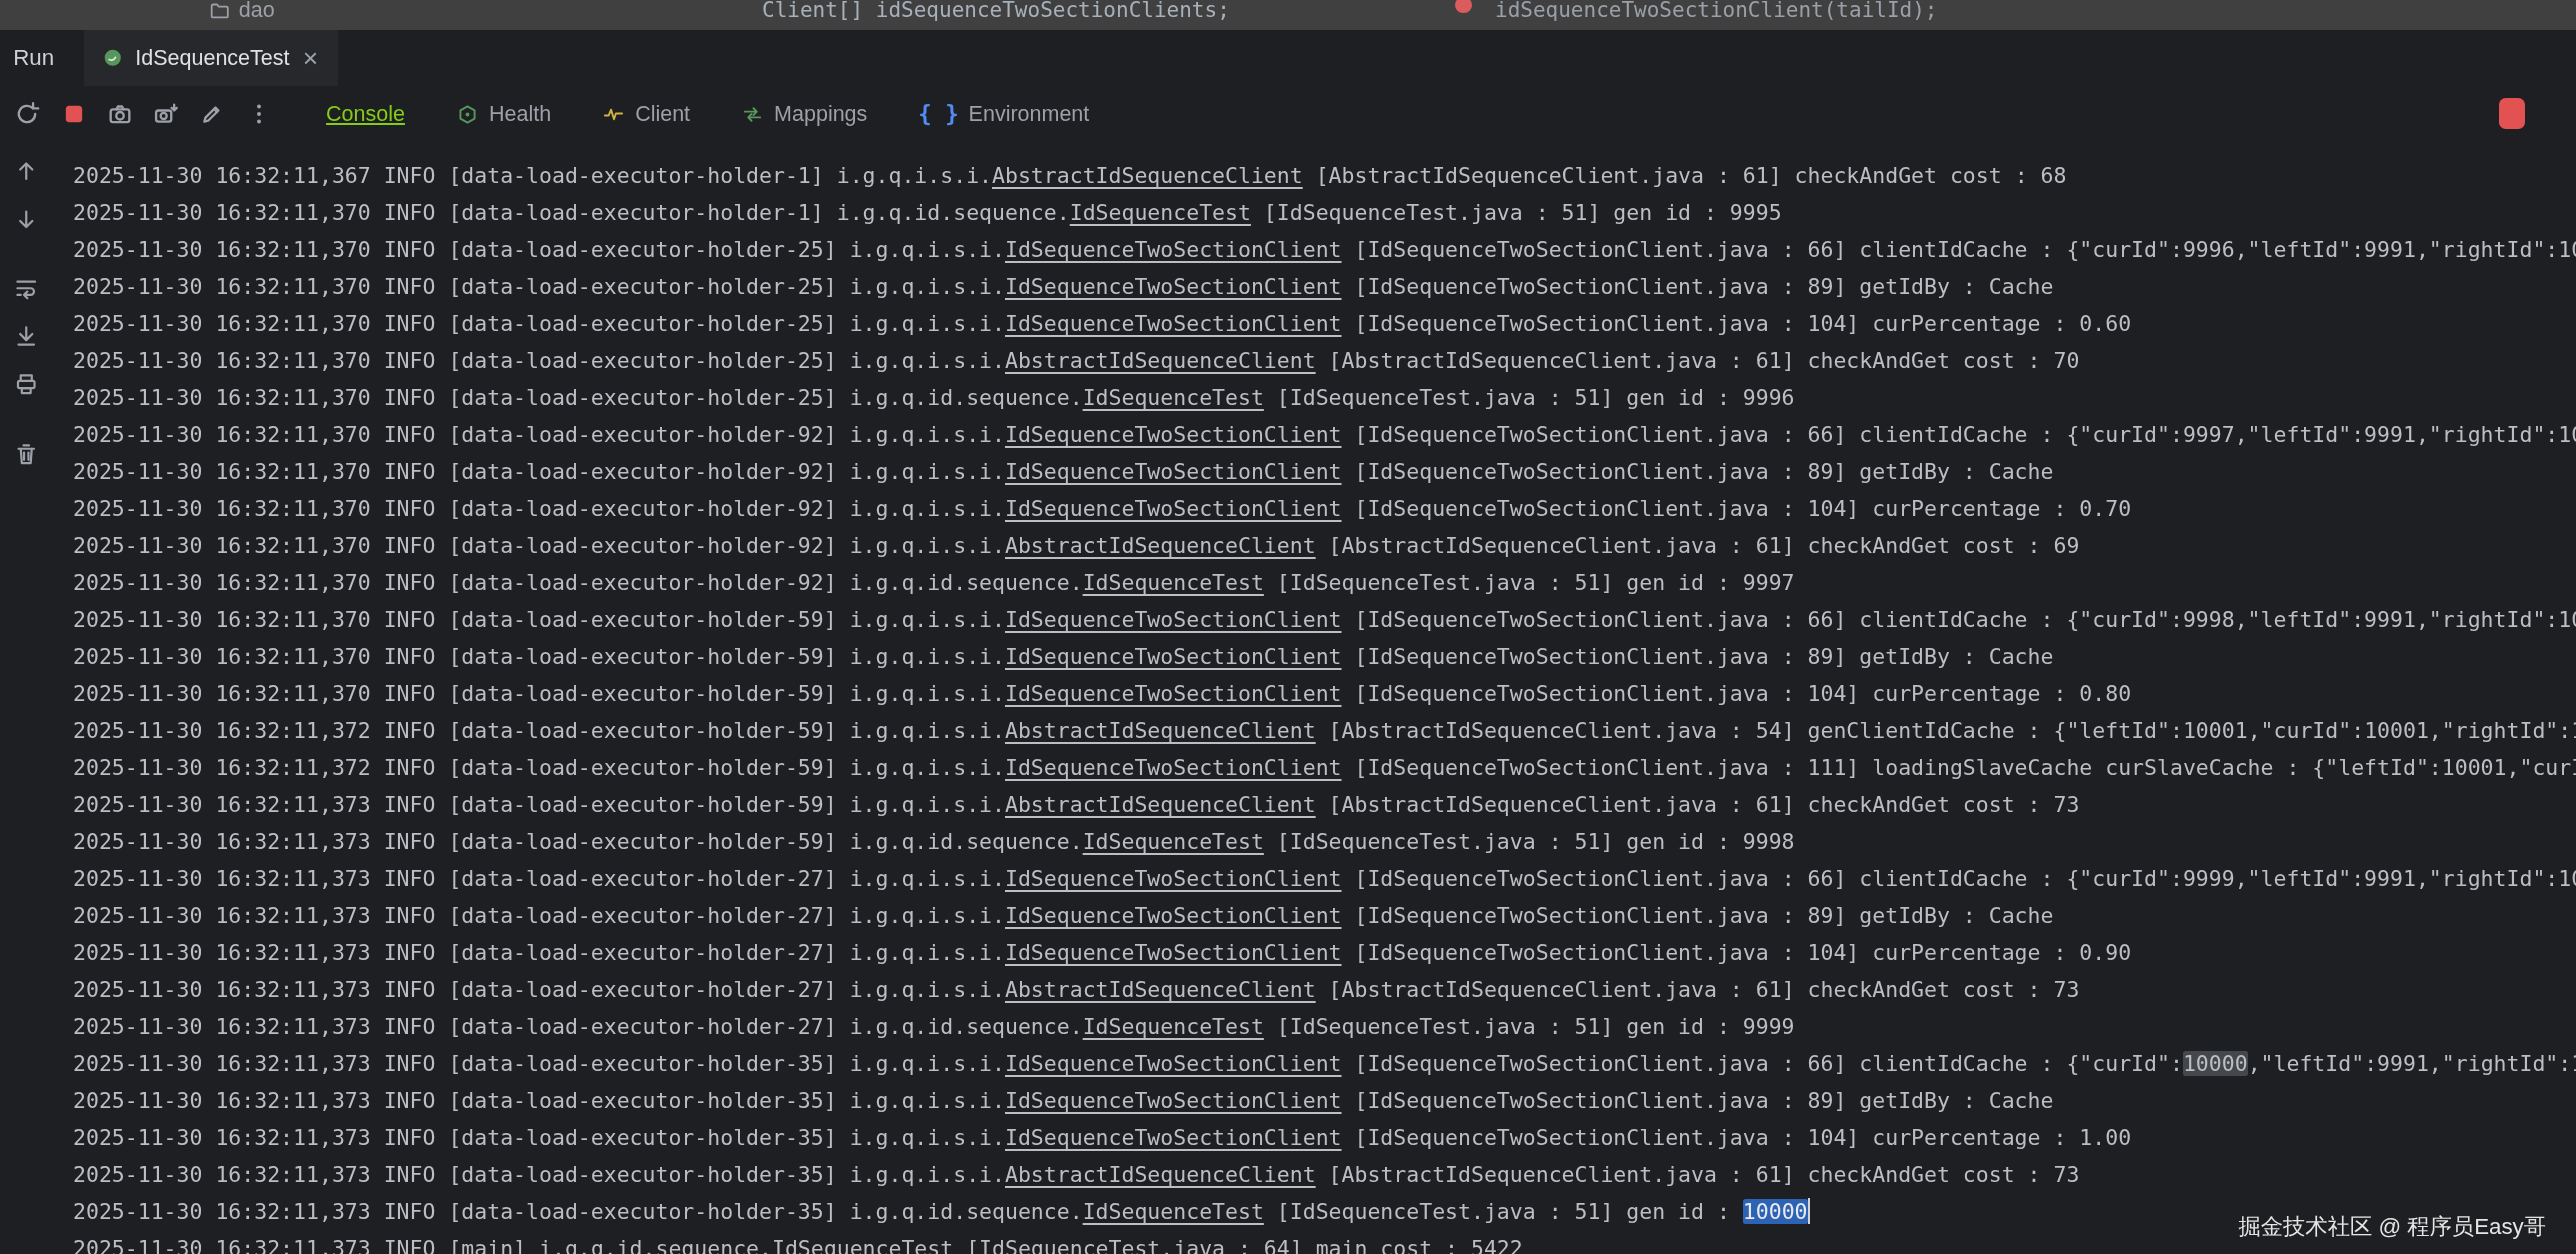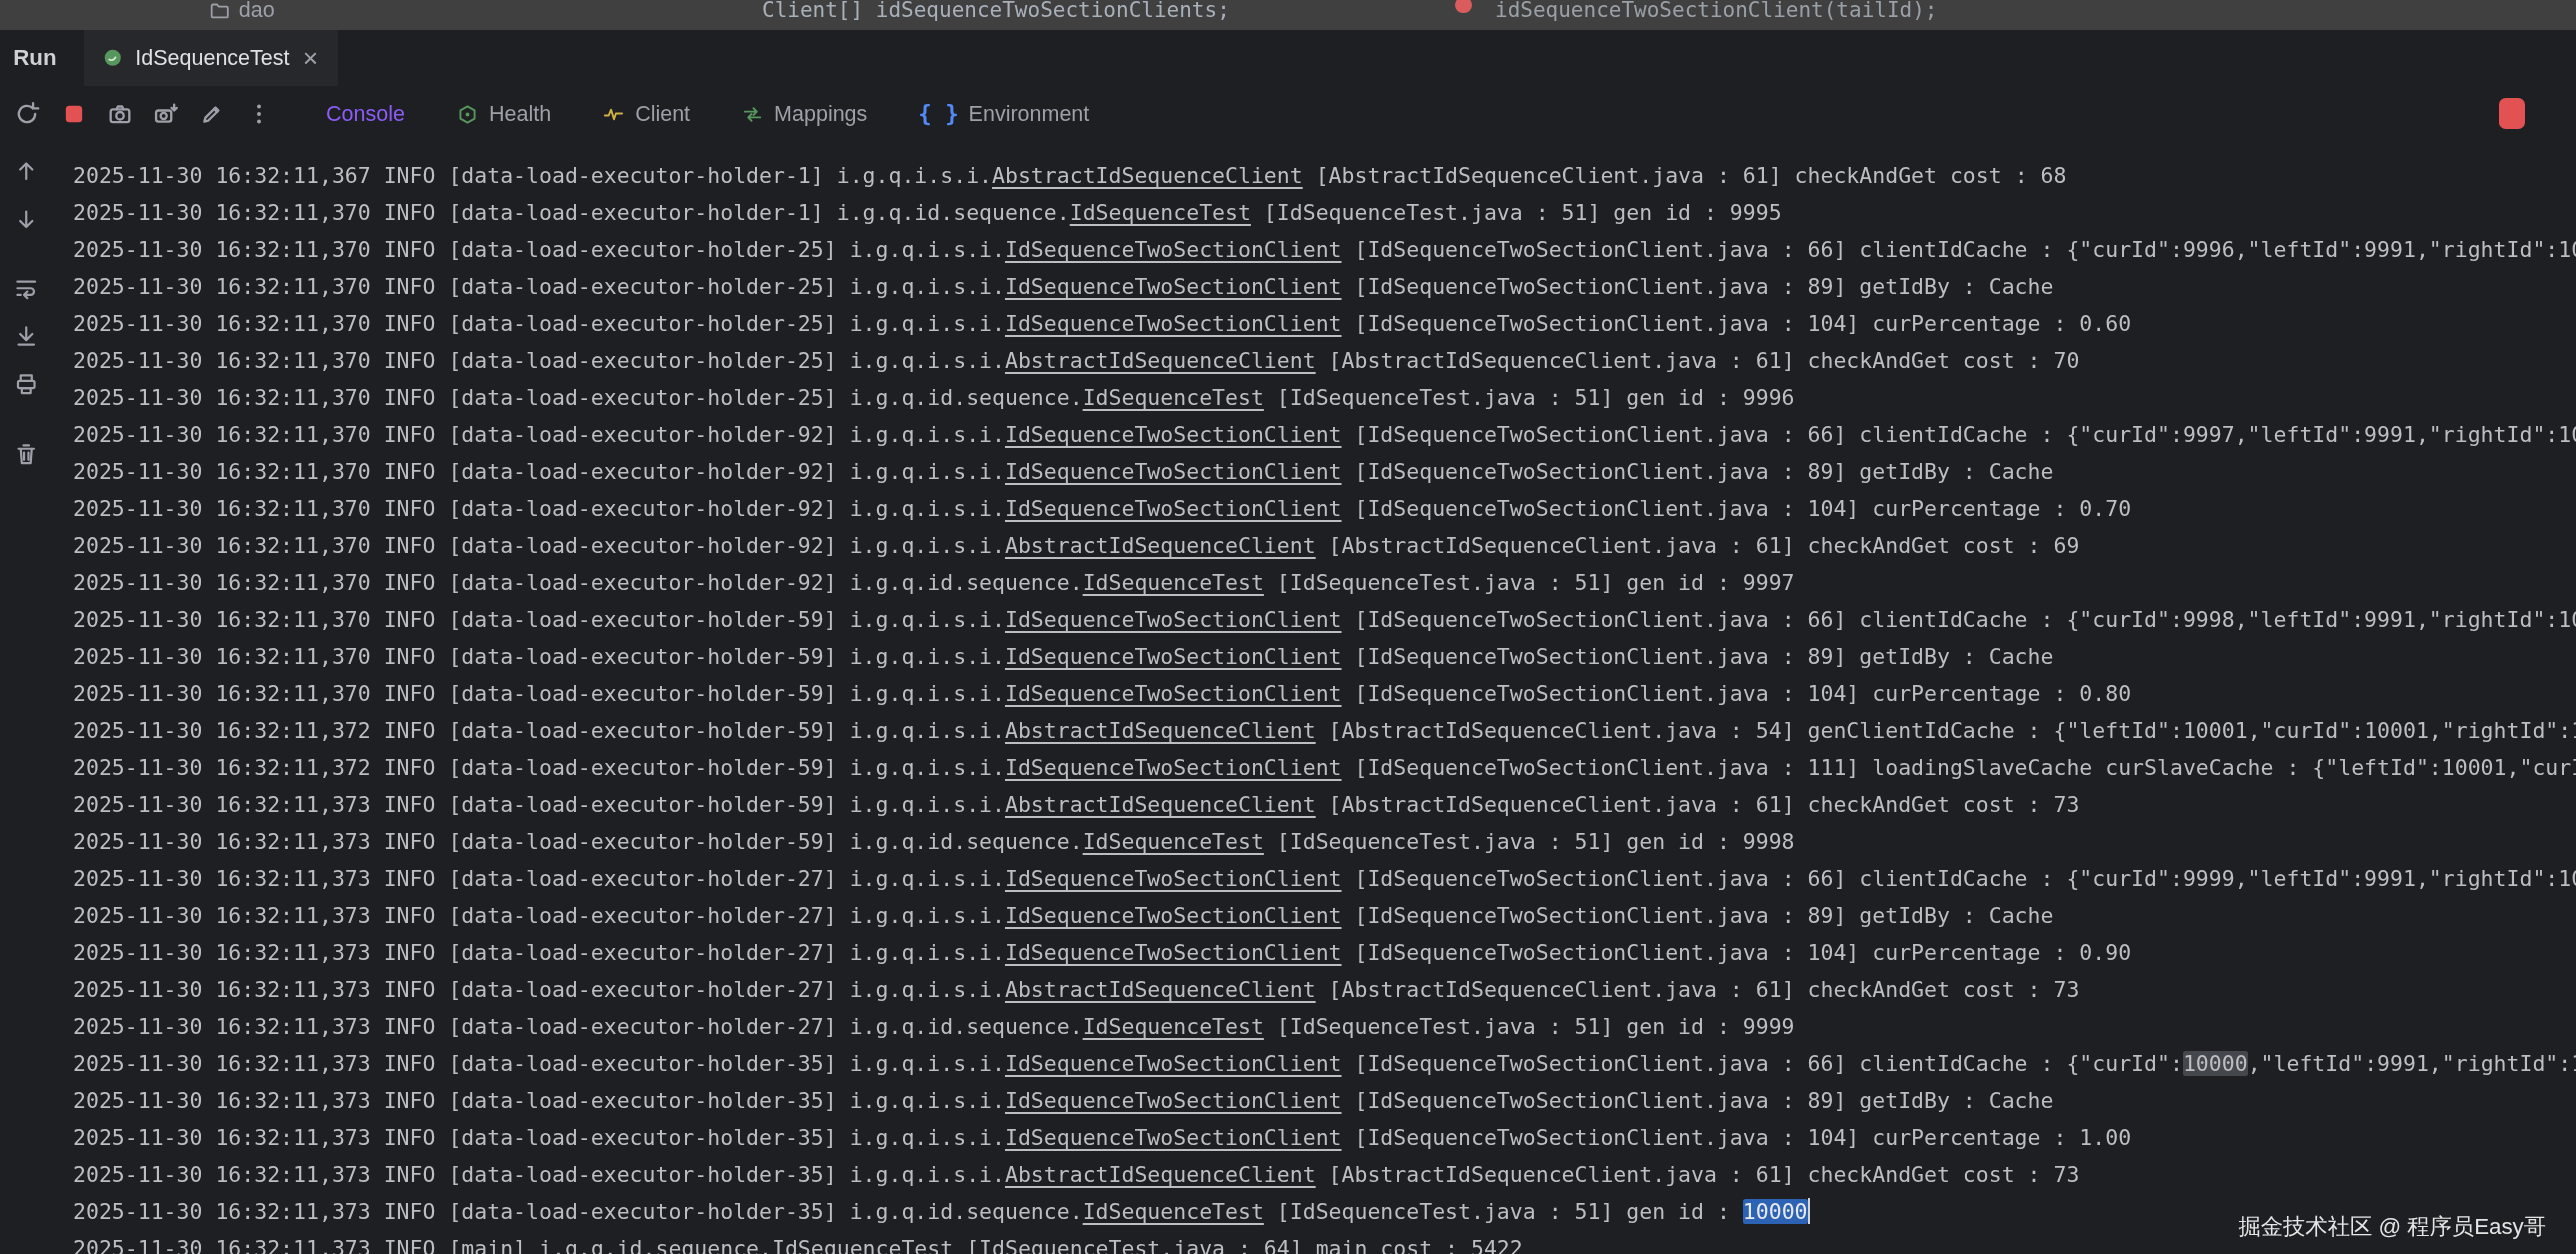--- a/index.html
+++ b/index.html
@@ -21,42 +21,42 @@
   .frag-left { left:762px; color:#a8b0ba; }
   .frag-right { left:1495px; }
   .breakpoint { position:absolute; left:1455px; top:-3.3px; width:16.6px; height:16.6px; border-radius:50%; background:#db5c5c; }
 
   
   .run-header {
     position:absolute; top:30px; left:0; right:0; height:56px;
     display:flex; align-items:center; padding-left:13.2px;
     border-bottom:0.8px solid #27292d; background:#1e1f22;
   }
-  .run-title { color:#ced0d6; font-size:22.3px; width:71px;font-weight:bold; }
+  .run-title { color:#ced0d6; font-size:22.3px; width:71px; }
   .run-tab {
     height:56px; display:flex; align-items:center; gap:11.6px; padding:0 18px;
     background:#26282c; cursor:default;
   }
   .run-tab-label { color:#dfe1e5; font-size:21.5px; }
   .tab-close { color:#9da0a8; font-size:26.5px; line-height:1; padding:0 1.7px; }
 
   
   .toolbar {
     position:absolute; top:86px; left:0; right:0; height:56px;
     display:flex; align-items:center; padding-left:8.3px;
     border-bottom:0.8px solid #313438; background:#1e1f22;
   }
   .tb-btn { width:38px; height:38px; display:flex; align-items:center; justify-content:center;
     border-radius:6.6px; margin-right:8.3px; flex:0 0 auto; }
   .ic { stroke:#9da0a8; stroke-width:2; fill:none; stroke-linecap:round; stroke-linejoin:round; }
   .ic-green { stroke:#57965c; }
   .ic-yellow { stroke:#d1b245; }
   .view-tabs { display:flex; align-items:center; margin-left:40px; gap:51px; }
   .vtab { display:flex; align-items:center; gap:10px; font-size:21.5px; color:#9da0a8; }
-  .vtab.selected { color:#8b5cf6; }
+  .vtab.selected { color:#84cc16;text-decoration:underline; }
   .env-glyph { color:#548af7; font-size:22.3px; font-weight:bold; font-family:"DejaVu Sans Mono", monospace; }
   .stop-right { position:absolute; right:51px; top:12.4px; width:26.5px; height:31px; border-radius:6.6px; background:#e35252; }
 
   
   .console { position:absolute; top:142px; left:0; right:0; bottom:0; overflow:hidden; background:#1e1f22; }
   .gutter { position:absolute; left:0; top:0; bottom:0; width:53px;
     display:flex; flex-direction:column; align-items:center; padding-top:10px; gap:10px; }
   .gutter .tb-btn { margin:0; }
   .g-spacer { height:11.6px; flex:0 0 auto; }
   .log {

